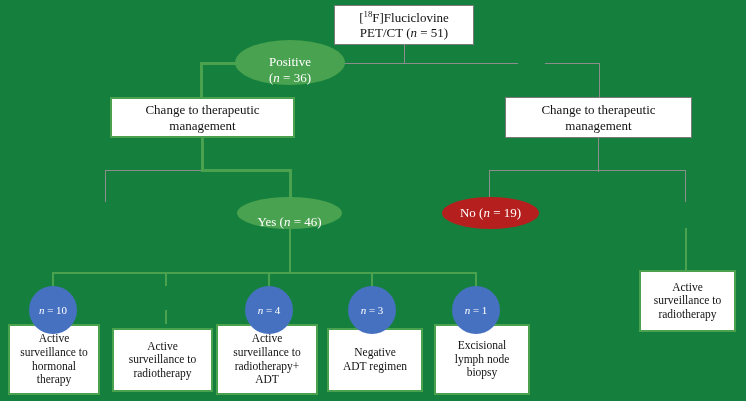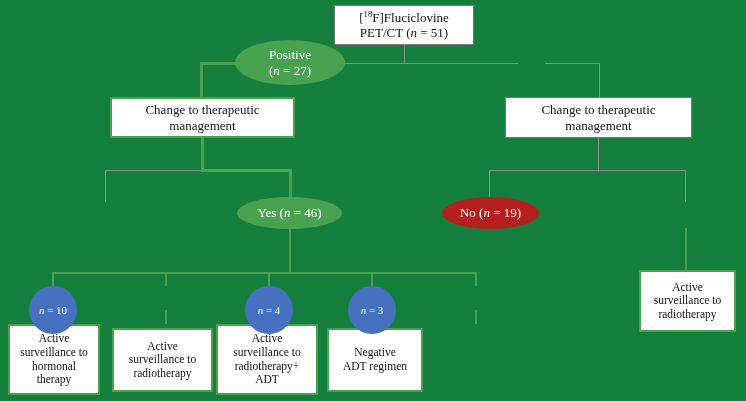--- a/index.html
+++ b/index.html
@@ -37,21 +37,21 @@
     box-sizing: border-box;
     border-radius: 50%;
     display: flex;
     align-items: center;
     justify-content: center;
     text-align: center;
     color: #ffffff;
     line-height: 1.18;
     z-index: 5;
   }
-  .ell-green { background: #49a24f; }
+  .ell-green { background: #49a24f; align-items: flex-end; }
   .ell-red   { background: #b5201f; }
 
   .circle {
     position: absolute;
     box-sizing: border-box;
     border-radius: 50%;
     background: #4571c0;
     color: #ffffff;
     display: flex;
     align-items: center;
@@ -122,21 +122,21 @@
   <div class="box box-gray t13" style="left:334px; top:5px; width:140px; height:40px;">
     <div>
       <div><span>[</span><sup>18</sup><span>F]Fluciclovine</span></div>
       <div><span>PET/CT (</span><span class="it">n</span><span> = 51)</span></div>
     </div>
   </div>
 
   <div class="ellipse ell-green t13" style="left:235px; top:40px; width:110px; height:45px;">
     <div>
       <div>Positive</div>
-      <div><span>(</span><span class="it">n</span><span> = 27)</span></div>
+      <div><span>(</span><span class="it">n</span><span> = 36)</span></div>
     </div>
   </div>
 
 
   <div class="box box-green t13" style="left:110px; top:97px; width:185px; height:41px;">
     <div>
       <div>Change to therapeutic</div>
       <div>management</div>
     </div>
   </div>
@@ -160,20 +160,23 @@
 
   <div class="circle" style="left:29px; top:286px; width:48px; height:48px;">
     <div><span class="it">n</span><span> = 10</span></div>
   </div>
   <div class="circle" style="left:245px; top:286px; width:48px; height:48px;">
     <div><span class="it">n</span><span> = 4</span></div>
   </div>
   <div class="circle" style="left:348px; top:286px; width:48px; height:48px;text-align:right;">
     <div><span class="it">n</span><span> = 3</span></div>
   </div>
+  <div class="circle" style="left:452px; top:286px; width:48px; height:48px;">
+    <div><span class="it">n</span><span> = 1</span></div>
+  </div>
 
   <div class="box box-green t115" style="left:8px; top:324px; width:92px; height:71px;">
     <div>
       <div>Active</div>
       <div>surveillance to</div>
       <div>hormonal</div>
       <div>therapy</div>
     </div>
   </div>
 
@@ -194,20 +197,27 @@
     </div>
   </div>
 
   <div class="box box-green t115" style="left:327px; top:328px; width:96px; height:64px;">
     <div>
       <div>Negative</div>
       <div>ADT regimen</div>
     </div>
   </div>
 
+  <div class="box box-green t115" style="left:434px; top:324px; width:96px; height:71px;">
+    <div>
+      <div>Excisional</div>
+      <div>lymph node</div>
+      <div>biopsy</div>
+    </div>
+  </div>
 
   <div class="box box-green t115" style="left:639px; top:270px; width:97px; height:62px;">
     <div>
       <div>Active</div>
       <div>surveillance to</div>
       <div>radiotherapy</div>
     </div>
   </div>
 
 </div>

